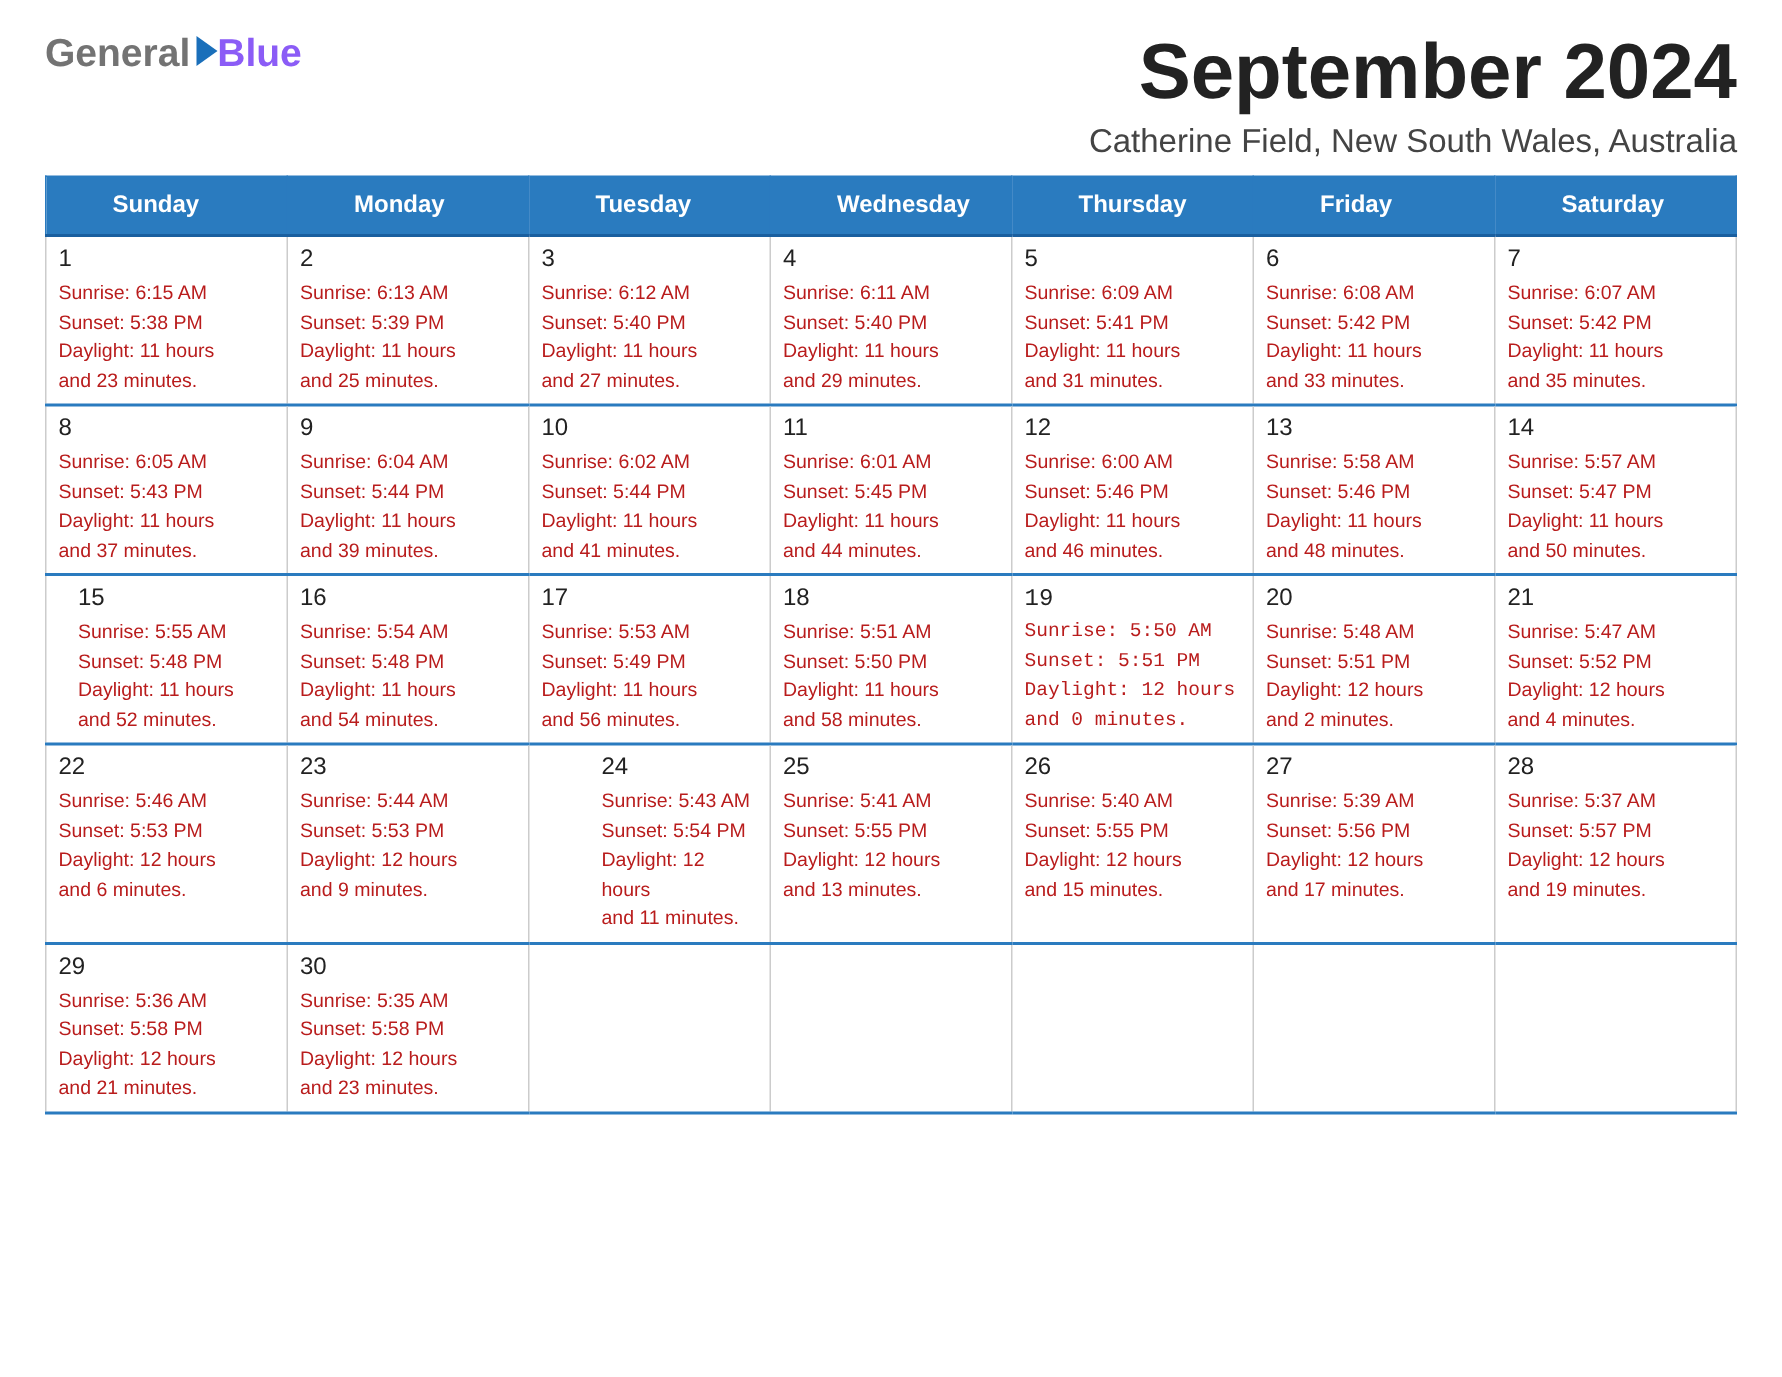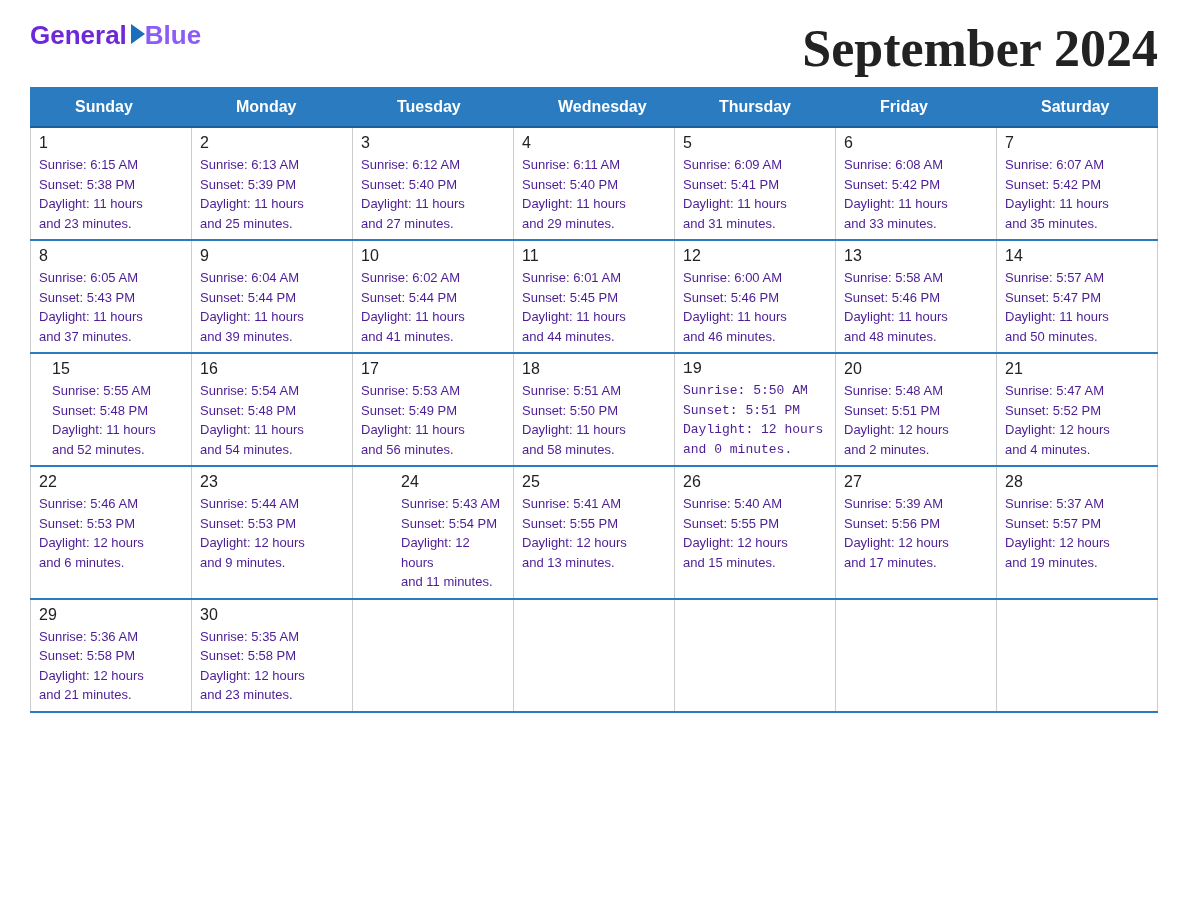--- a/index.html
+++ b/index.html
@@ -21,21 +21,21 @@
       flex-direction: column;
       align-items: flex-start;
     }
     .logo-text {
       display: flex;
       align-items: center;
     }
     .logo-general {
       font-size: 26px;
       font-weight: bold;
-      color: #6d28d9;
+      color: #737373;
       letter-spacing: 0;
       text-align: center;
     }
     .logo-blue-block {
       display: flex;
       align-items: center;
     }
     .logo-blue-arrow {
       width: 0;
       height: 0;
@@ -46,21 +46,20 @@
       margin-top: -4px;
     }
     .logo-blue-text {
       font-size: 26px;
       font-weight: bold;
       color: #8b5cf6;
       margin-left: 0px;
     }
     .title-area {
       text-align: right;
-      font-family: Liberation Serif, serif;
     }
     .month-title {
       font-size: 52px;
       font-weight: bold;
       color: #222;
       line-height: 1.1;
     }
     .location-title {
       font-size: 22px;
       color: #444;
@@ -99,41 +98,42 @@
     .day-number {
       font-size: 16px;
       font-weight: normal;
       color: #222;
       display: block;
       margin-bottom: 3px;
     }
     .day-info {
       font-size: 13px;
       line-height: 1.5;
-      color: #4c1d95;
+      color: #b91c1c;
     }
     .empty-cell {
       background: #fff;
     }
   </style>
 </head>
 <body>
 
 <div class="header-area">
   <div class="logo">
     <div class="logo-text">
       <span class="logo-general">General</span>
       <div class="logo-blue-block">
         <div class="logo-blue-arrow"></div>
         <span class="logo-blue-text">Blue</span>
       </div>
     </div>
   </div>
   <div class="title-area">
     <div class="month-title">September 2024</div>
+    <div class="location-title">Catherine Field, New South Wales, Australia</div>
   </div>
 </div>
 
 <table class="calendar-table">
   <thead>
     <tr>
     <th>Sunday</th>
         <th>Monday</th>
         <th>Tuesday</th>
         <th>Wednesday</th>

